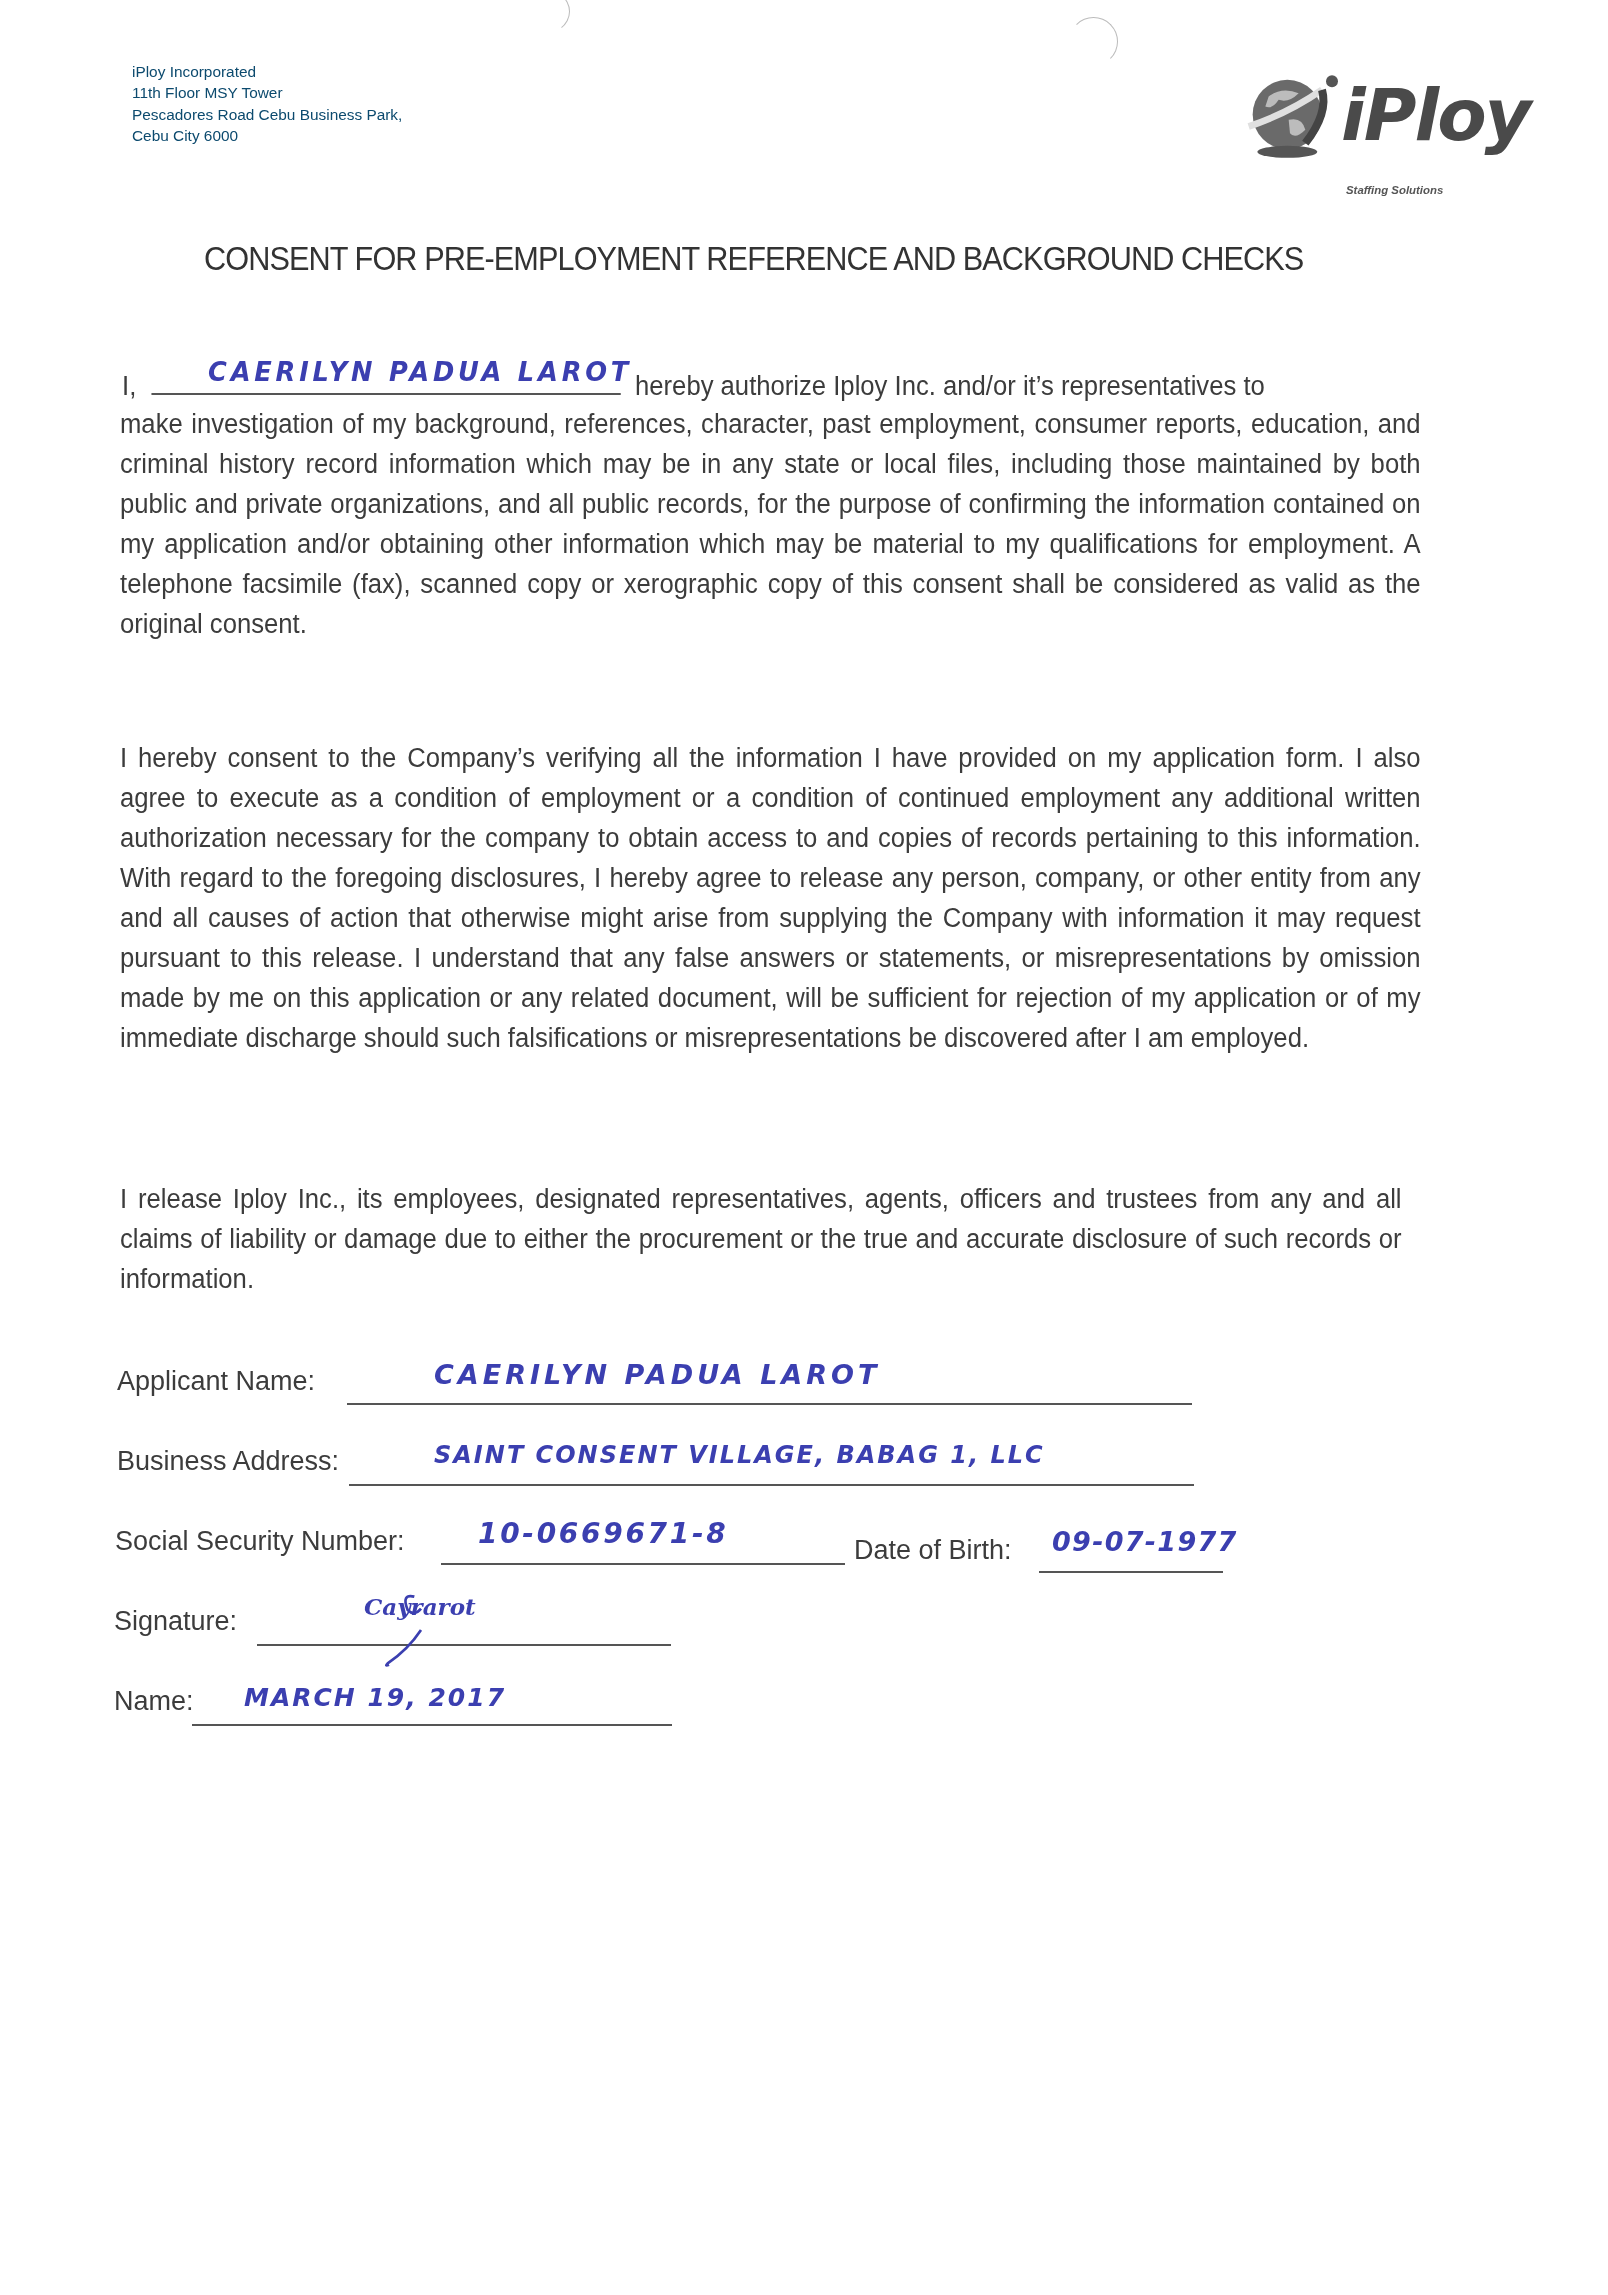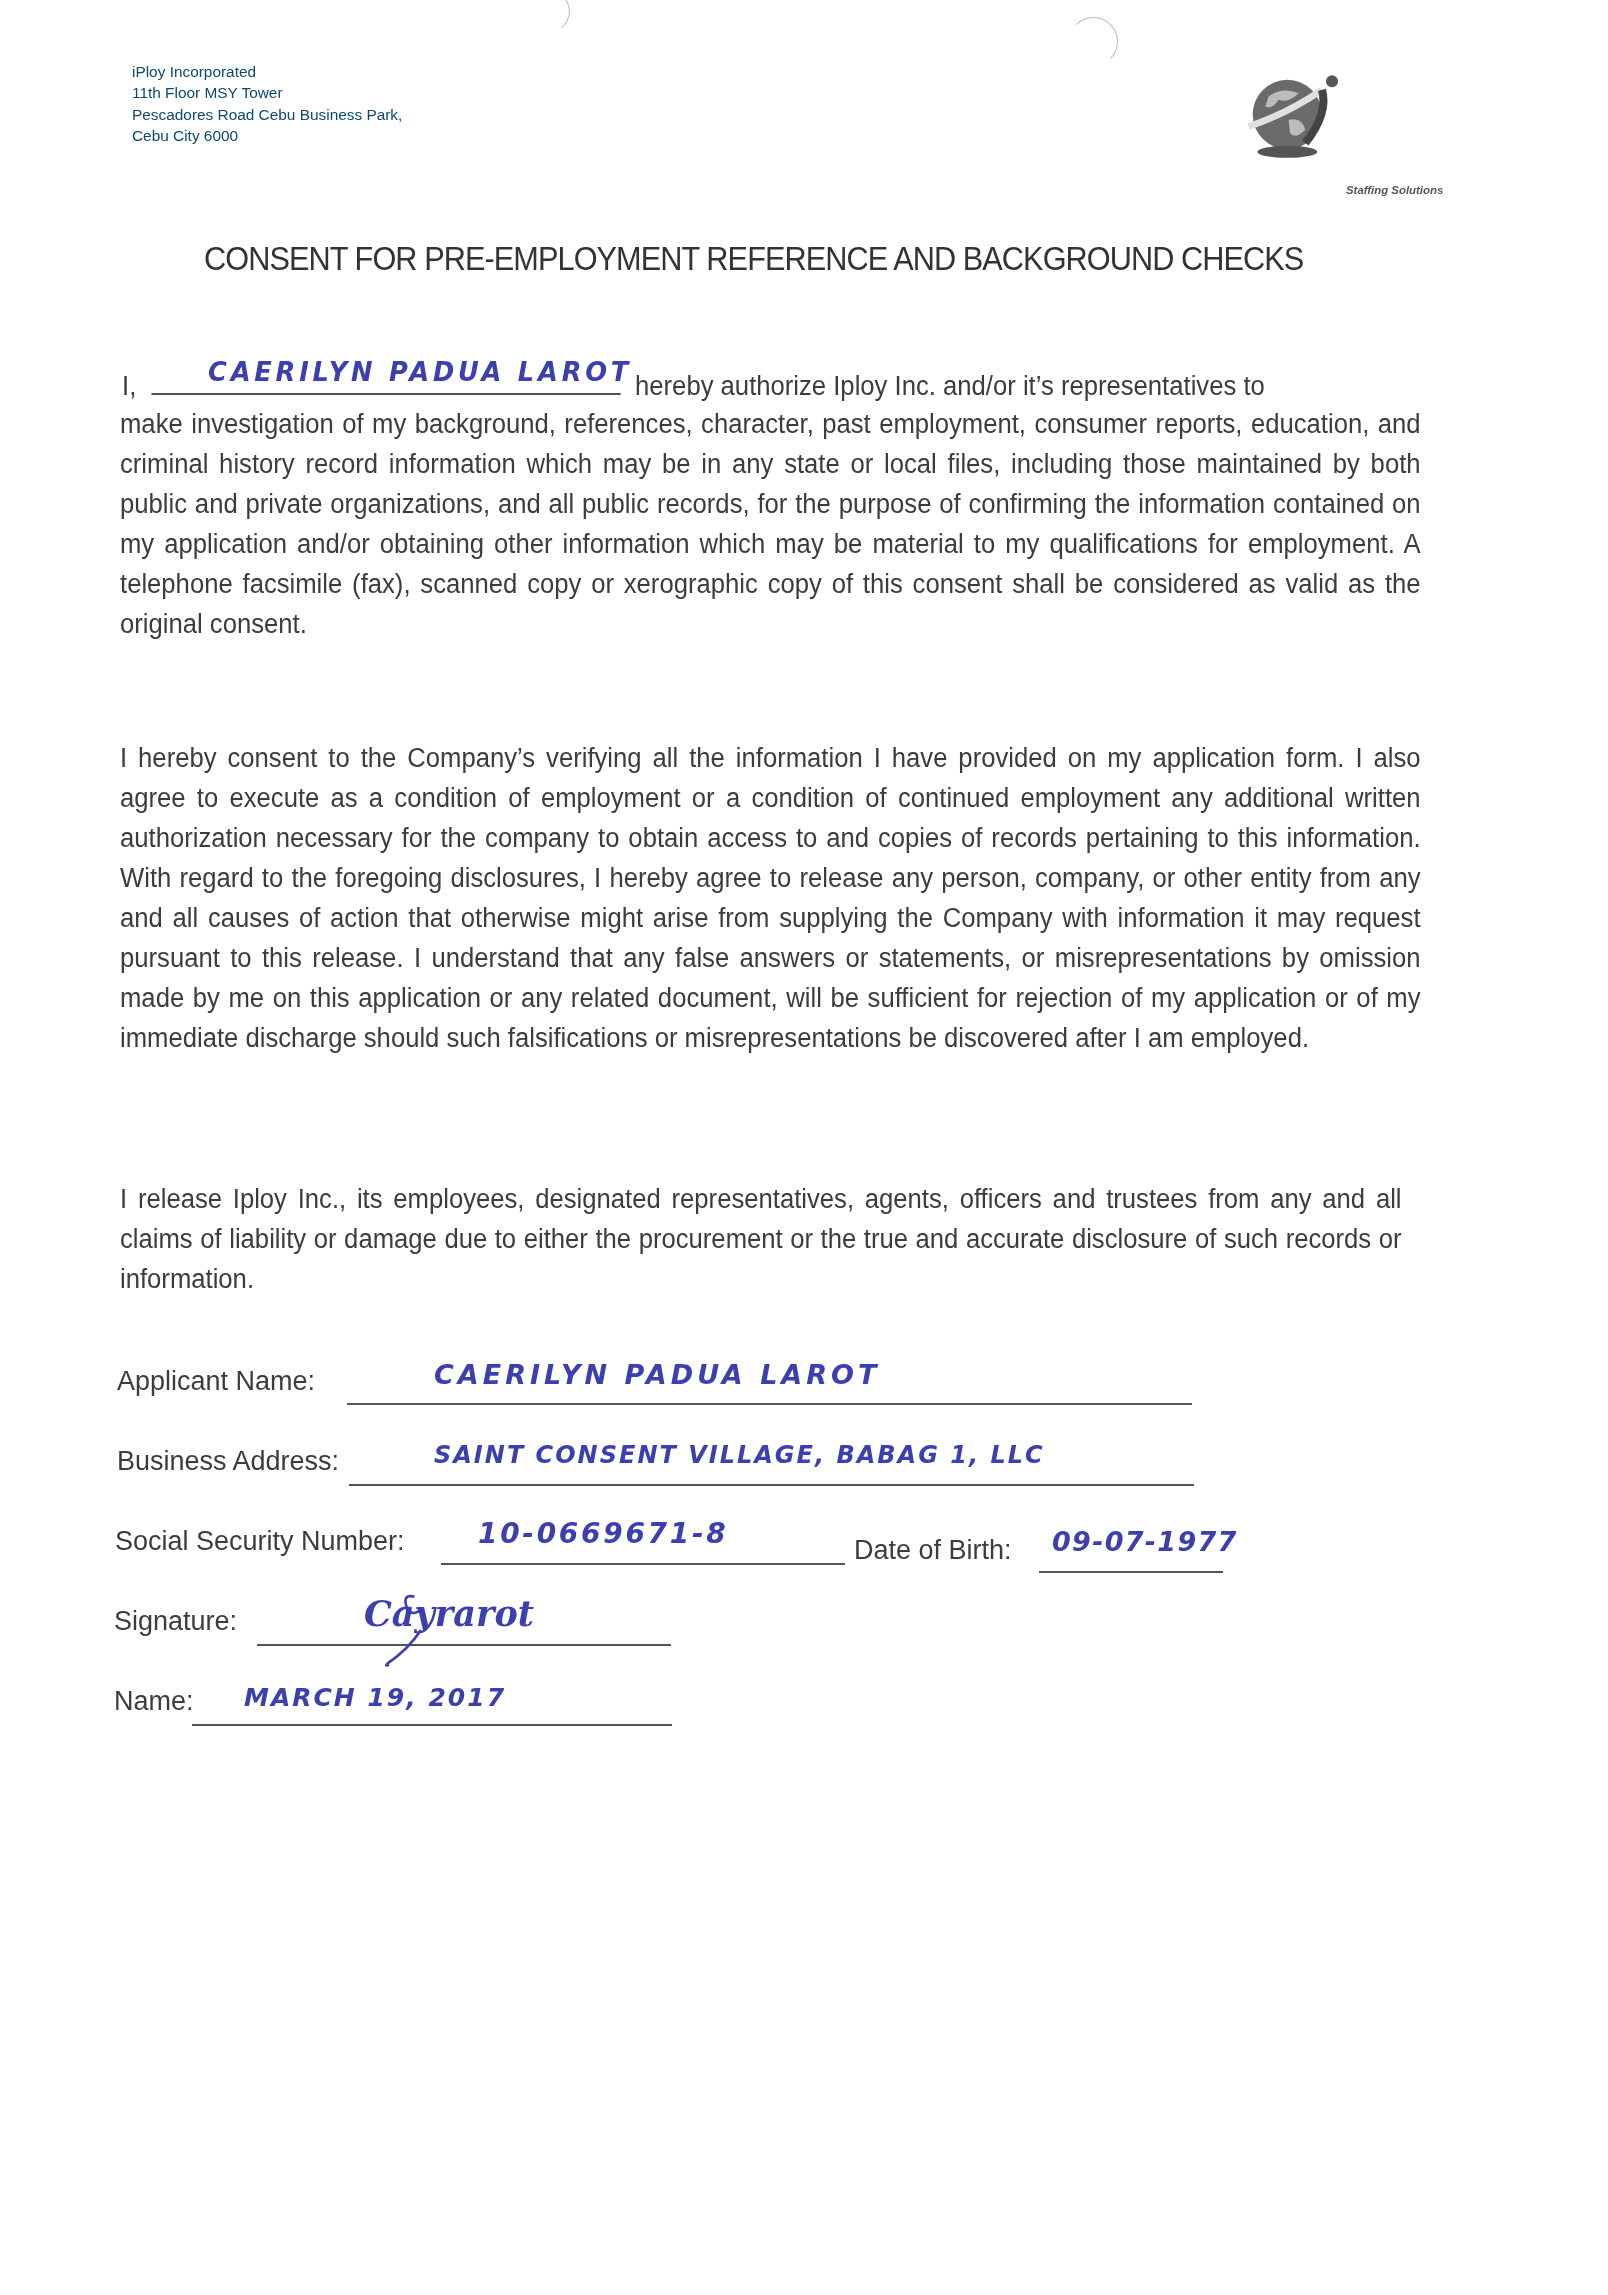--- a/index.html
+++ b/index.html
@@ -40,20 +40,21 @@
 <div class="abs logo">
   <svg width="100" height="87" viewBox="0 0 150 130" style="position:absolute;left:0;top:3.3px;">
     <circle cx="68" cy="62" r="52" fill="#6a6a6a"></circle>
     <path d="M40 35 Q60 20 85 30 Q70 45 55 40 Q45 55 35 50 Z" fill="#bcbcbc"></path>
     <path d="M70 70 Q90 65 95 85 Q80 100 72 90 Z" fill="#bcbcbc"></path>
     <path d="M10 80 Q70 60 120 25" stroke="#e0e0e0" stroke-width="10" fill="none"></path>
     <path d="M120 25 Q130 60 95 105" stroke="#444" stroke-width="12" fill="none"></path>
     <circle cx="135" cy="12" r="9" fill="#555"></circle>
     <ellipse cx="68" cy="118" rx="45" ry="9" fill="#555"></ellipse>
   </svg>
+  <div class="logo-text">iPloy</div>
   <div class="logo-tag">Staffing Solutions</div>
 </div>
 
 <div class="abs title">CONSENT FOR PRE-EMPLOYMENT REFERENCE AND BACKGROUND CHECKS</div>
 
 <div class="abs intro-line" style="transform:scaleX(0.95);transform-origin:left top;">
   <span>I,</span>
   <span class="blank-name">
     <span class="hand">CAERILYN PADUA LAROT</span>
   </span>
@@ -75,21 +76,21 @@
 <div class="abs field-label" style="left:115px;top:1526px;">Social Security Number:</div>
 <div class="abs line" style="left:441px;top:1563px;width:404px;height:0;"></div>
 <div class="abs hand" style="left:478px;top:1517px;font-size:28px;letter-spacing:2.7px;">10-0669671-8</div>
 
 <div class="abs field-label" style="left:854px;top:1535px;">Date of Birth:</div>
 <div class="abs line" style="left:1039px;top:1571px;width:184px;height:0;"></div>
 <div class="abs hand" style="left:1052px;top:1526px;font-size:27px;letter-spacing:1.3px;">09-07-1977</div>
 
 <div class="abs field-label" style="left:114px;top:1606px;">Signature:</div>
 <div class="abs line" style="left:257px;top:1644px;width:414px;height:0;"></div>
-<div class="abs hand" style="left:364px;top:1593px;font-size:35px;letter-spacing:0;font-family:'DejaVu Serif', serif;">Cayrarot</div>
+<div class="abs hand" style="left:364px;top:1593px;font-size:23px;letter-spacing:0;font-family:'DejaVu Serif', serif;">Cayrarot</div>
 <svg class="abs" style="left:374px;top:1590px;" width="134" height="80" viewBox="0 0 200 120">
   <path d="M60 10 Q40 5 50 30 Q60 40 70 28 M70 60 Q50 90 20 110 Q15 115 22 112" stroke="#3b3fb0" stroke-width="4" fill="none"></path>
 </svg>
 
 <div class="abs field-label" style="left:114px;top:1686px;">Name:</div>
 <div class="abs line" style="left:192px;top:1724px;width:480px;height:0;"></div>
 <div class="abs hand" style="left:244px;top:1683px;font-size:25px;letter-spacing:2px;">MARCH 19, 2017</div>
 
 
 </body></html>

